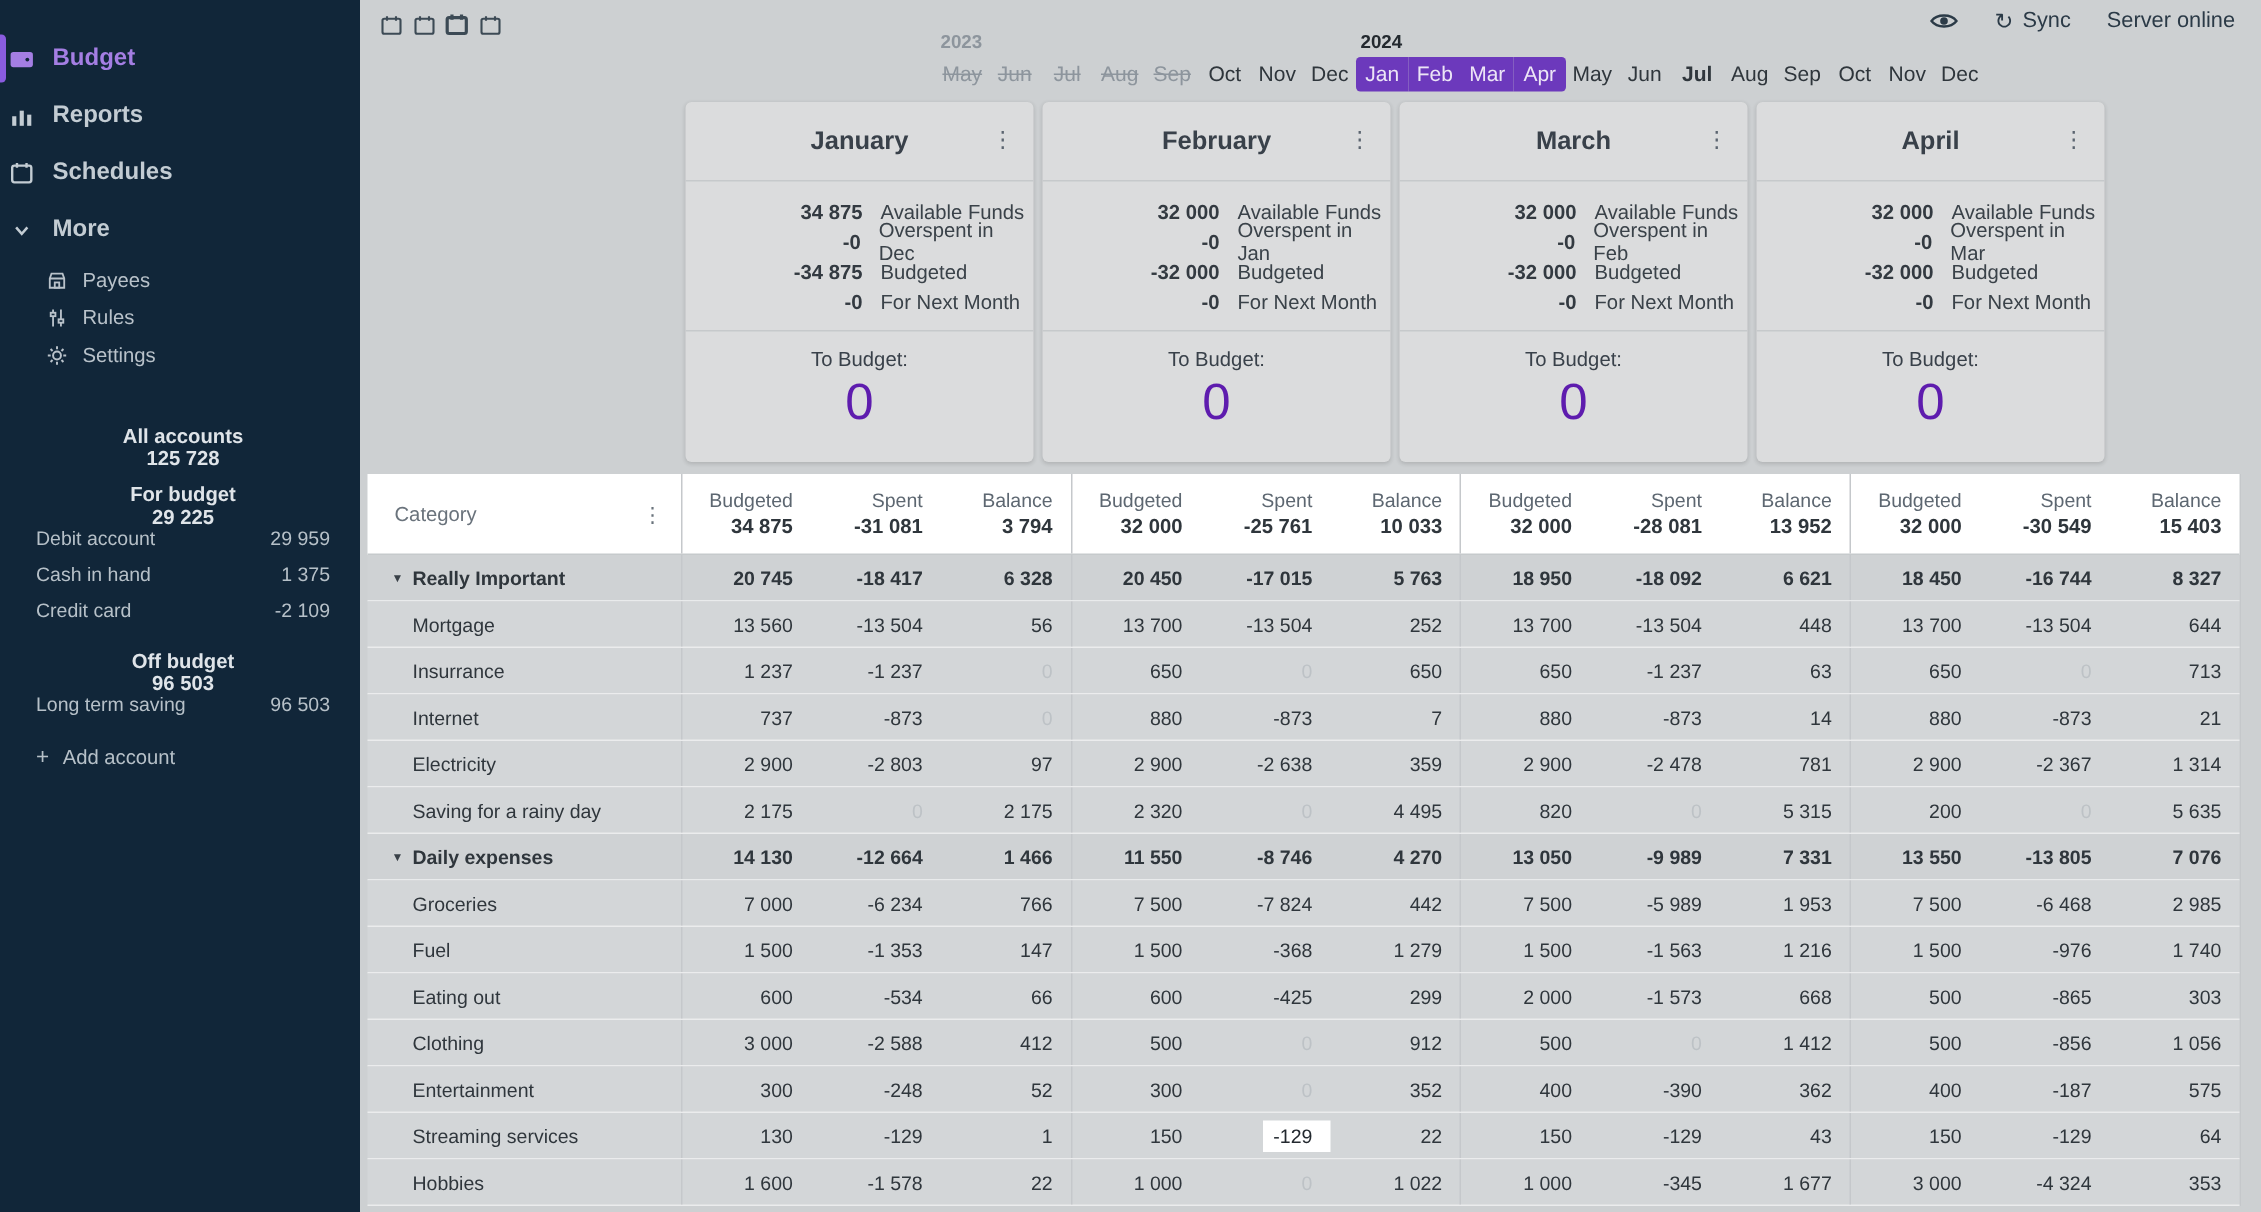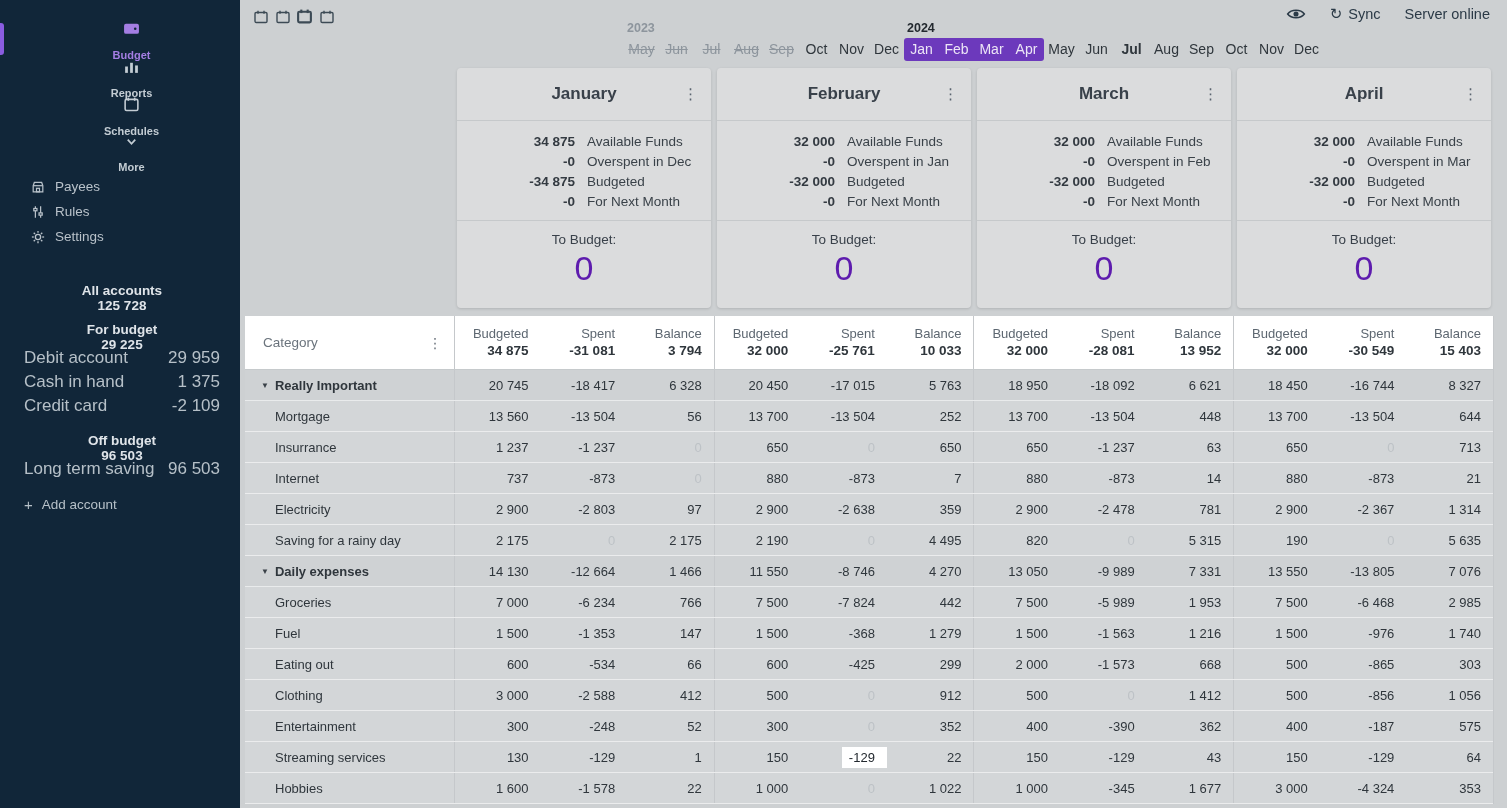--- a/index.html
+++ b/index.html
@@ -16,38 +16,38 @@
   }
   .sb-title {
     display:flex; align-items:center; gap:7px;
     padding:22px 0 0 24px; font-size:15px; font-weight:700; color:#d8dee3;
     cursor:default;
   }
   .sb-caret { color:#8d99a3; font-size:11px; margin-top:2px; }
   .sb-nav { margin-top:20px; }
   .nav-item {
     position:relative; display:flex; align-items:center; gap:12px;
-    height:38px; padding-left:23px; font-size:11px; font-weight:600; color:#c3ccd3;flex-direction:column;
+    height:38px; padding-left:6px; font-size:16px; font-weight:600; color:#c3ccd3;
   }
   .nav-item .ico { width:17px; height:17px; display:flex; align-items:center; justify-content:center; }
   .nav-item.active { color:#a47ee3; }
   .active-bar {
     position:absolute; left:0; top:3px; bottom:3px; width:4px;
     background:#8a5ce0; border-radius:0 3px 3px 0;
   }
   .sb-sub { margin-top:2px; }
   .sub-item {
     display:flex; align-items:center; gap:10px; height:25px;
     padding-left:31px; font-size:13.5px; color:#b9c2ca;
   }
   .sub-item .ico { width:14px; height:14px; display:flex; align-items:center; justify-content:center; }
   .sb-accounts { margin-top:34px; padding:0 20px 0 24px; }
   .acct-row {
     display:flex; justify-content:space-between; align-items:center;
-    height:24px; font-size:17px; color:#b6c0c8;
+    height:24px; font-size:13px; color:#b6c0c8;
   }
   .acct-row.hdr { font-weight:700; color:#dfe4e9; font-size:13.5px;flex-direction:column; }
   .acct-gap { height:15px; }
   .add-account {
     display:flex; align-items:center; gap:9px; margin-top:16px;
     font-size:13.5px; color:#b6c0c8;
   }
   .add-plus { font-size:15px; line-height:14px; color:#b6c0c8; }
 
   
@@ -77,21 +77,21 @@
   .tl-month.current { font-weight:700; }
   .tl-year {
     position:absolute; top:-17px; left:3px; font-size:12.5px; font-weight:700;
     color:#23292f; text-decoration:none; line-height:14px;
   }
   .tl-year.gray { color:#8d959d; }
 
   
   .cards { position:absolute; top:68px; left:217px; display:flex; gap:6px; }
   .card {
-    width:254px; height:240px; background:#dbdcdd; border-radius:4px;
+    width:232px; height:240px; background:#dbdcdd; border-radius:4px;
     box-shadow:0 1px 3px rgba(0,0,0,0.14);
   }
   .card-header {
     position:relative; height:53px; display:flex; align-items:center; justify-content:center;
     border-bottom:1px solid #c6c9cb;
   }
   .card-title { font-size:17px; font-weight:600; color:#39414a; }
   .card-kebab {
     position:absolute; right:13px; top:50%; transform:translateY(-50%);
     font-size:15px; color:#5b6570; cursor:pointer; line-height:14px;
@@ -128,21 +128,21 @@
     height:31px; background:#d3d6d8; border-bottom:1px solid rgba(255,255,255,0.55);
   }
   .t-row.group { background:#cfd2d4; }
   .cat-cell { display:flex; align-items:center; padding-left:30px; font-size:13px; color:#2f363c; height:100%; cursor:pointer; }
   .t-row.group .cat-cell { padding-left:16px; font-weight:700; }
   .tri { font-size:8px; margin-right:6px; color:#3a4148; }
   .cell {
     display:flex; align-items:center; justify-content:flex-end;
     padding-right:12px; font-size:13px; color:#2f363c; height:100%; cursor:pointer;
   }
-  .t-row.group .cell { font-weight:400; font-size:13px; }
+  .t-row.group .cell { font-weight:700; font-size:13px; }
   .cell.muted { color:#bdc2c6; }
   .cell.editing { padding-right:0; }
   .edit-box { background:#ffffff; padding:3px 12px 3px 7px; color:#23292f; }
 
   svg { display:block; }
 </style>
 </head>
 <body>
 
 <div class="sidebar">
@@ -592,27 +592,27 @@
         <div class="cell">-2 367</div>
         <div class="cell">1 314</div>
       </div>
       <div class="t-row">
         <div class="cat-cell">
           <span>Saving for a rainy day</span>
         </div>
         <div class="cell gs">2 175</div>
         <div class="cell muted">0</div>
         <div class="cell">2 175</div>
-        <div class="cell gs">2 190</div>
+        <div class="cell gs">2 320</div>
         <div class="cell muted">0</div>
         <div class="cell">4 495</div>
         <div class="cell gs">820</div>
         <div class="cell muted">0</div>
         <div class="cell">5 315</div>
-        <div class="cell gs">190</div>
+        <div class="cell gs">200</div>
         <div class="cell muted">0</div>
         <div class="cell">5 635</div>
       </div>
       <div class="t-row group">
         <div class="cat-cell">
           <span class="tri">▼</span>
           <span>Daily expenses</span>
         </div>
         <div class="cell gs">14 130</div>
         <div class="cell">-12 664</div>

